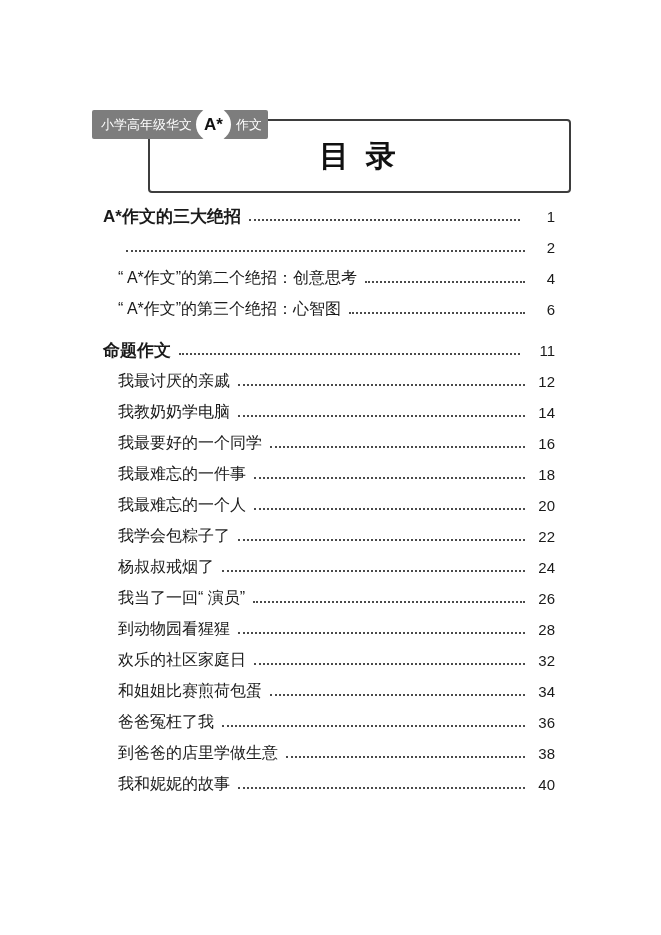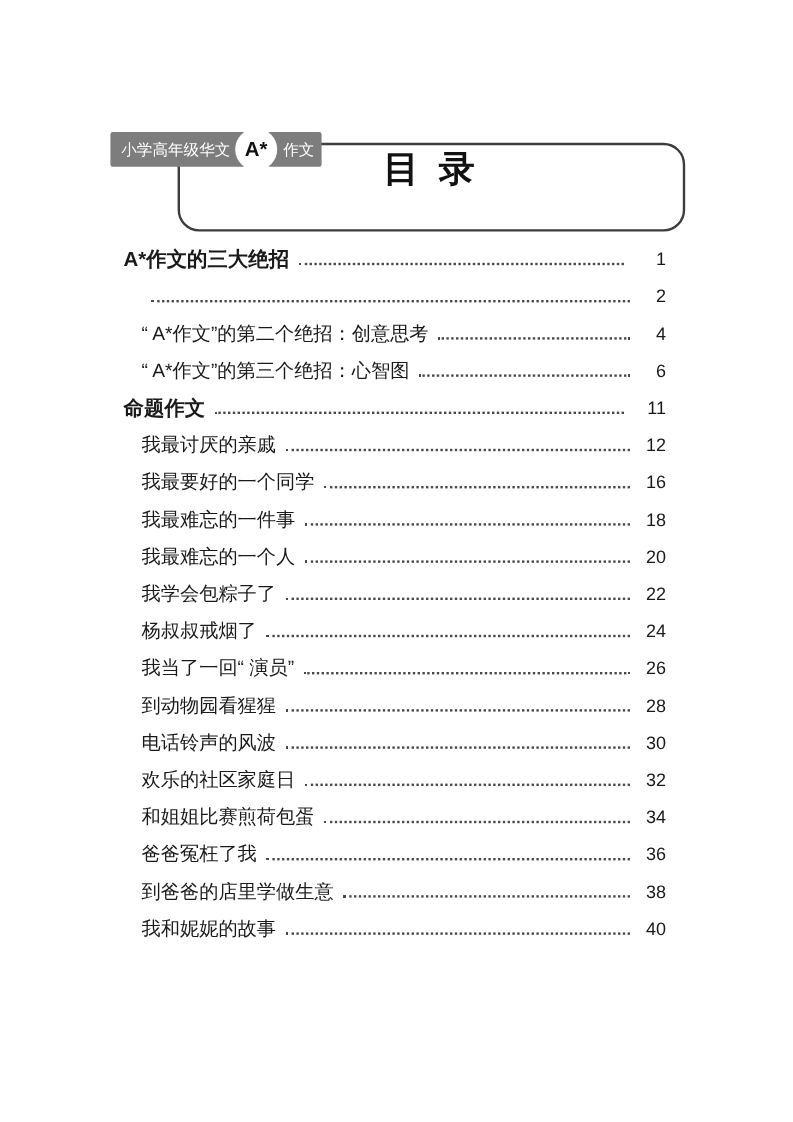--- a/index.html
+++ b/index.html
@@ -18,22 +18,23 @@
   }
 
   
   .title-box {
     position: absolute;
     left: 148px;
     top: 119px;
     width: 419px;
     height: 70px;
     border: 2px solid #3d3d3d;
-    border-radius: 18px;
-    display: flex;
+    border-radius: 4px;
+    display: flex;
+    align-items: center;
     justify-content: center;
     background: #ffffff;
   }
   .title-text {
     font-size: 30px;
     font-weight: 600;
     letter-spacing: 4px;
     color: #111111;
   }
   .badge {
@@ -80,21 +81,21 @@
     white-space: nowrap;
   }
 
   
   .toc {
     position: absolute;
     left: 103px;
     top: 201px;
     width: 452px;
   }
-  .toc-section + .toc-section { margin-top: 0; }
+  .toc-section + .toc-section { margin-top: 10px; }
   .row {
     display: flex;
     align-items: center;
     height: 31px;
   }
   .row .label {
     white-space: nowrap;
     font-size: 16px;
   }
   .row.heading .label {
@@ -161,20 +162,25 @@
         <span class="label">命题作文</span>
         <span class="leader"></span>
         <span class="pagenum">11</span>
       </div>
       <div class="row item">
         <span class="label">我最讨厌的亲戚</span>
         <span class="leader"></span>
         <span class="pagenum">12</span>
       </div>
       <div class="row item">
+        <span class="label">我教奶奶学电脑</span>
+        <span class="leader"></span>
+        <span class="pagenum">14</span>
+      </div>
+      <div class="row item">
         <span class="label">我最要好的一个同学</span>
         <span class="leader"></span>
         <span class="pagenum">16</span>
       </div>
       <div class="row item">
         <span class="label">我最难忘的一件事</span>
         <span class="leader"></span>
         <span class="pagenum">18</span>
       </div>
       <div class="row item">
@@ -194,25 +200,20 @@
       </div>
       <div class="row item">
         <span class="label">我当了一回“ 演员”</span>
         <span class="leader"></span>
         <span class="pagenum">26</span>
       </div>
       <div class="row item">
         <span class="label">到动物园看猩猩</span>
         <span class="leader"></span>
         <span class="pagenum">28</span>
-      </div>
-      <div class="row item">
-        <span class="label">电话铃声的风波</span>
-        <span class="leader"></span>
-        <span class="pagenum">30</span>
       </div>
       <div class="row item">
         <span class="label">欢乐的社区家庭日</span>
         <span class="leader"></span>
         <span class="pagenum">32</span>
       </div>
       <div class="row item">
         <span class="label">和姐姐比赛煎荷包蛋</span>
         <span class="leader"></span>
         <span class="pagenum">34</span>

